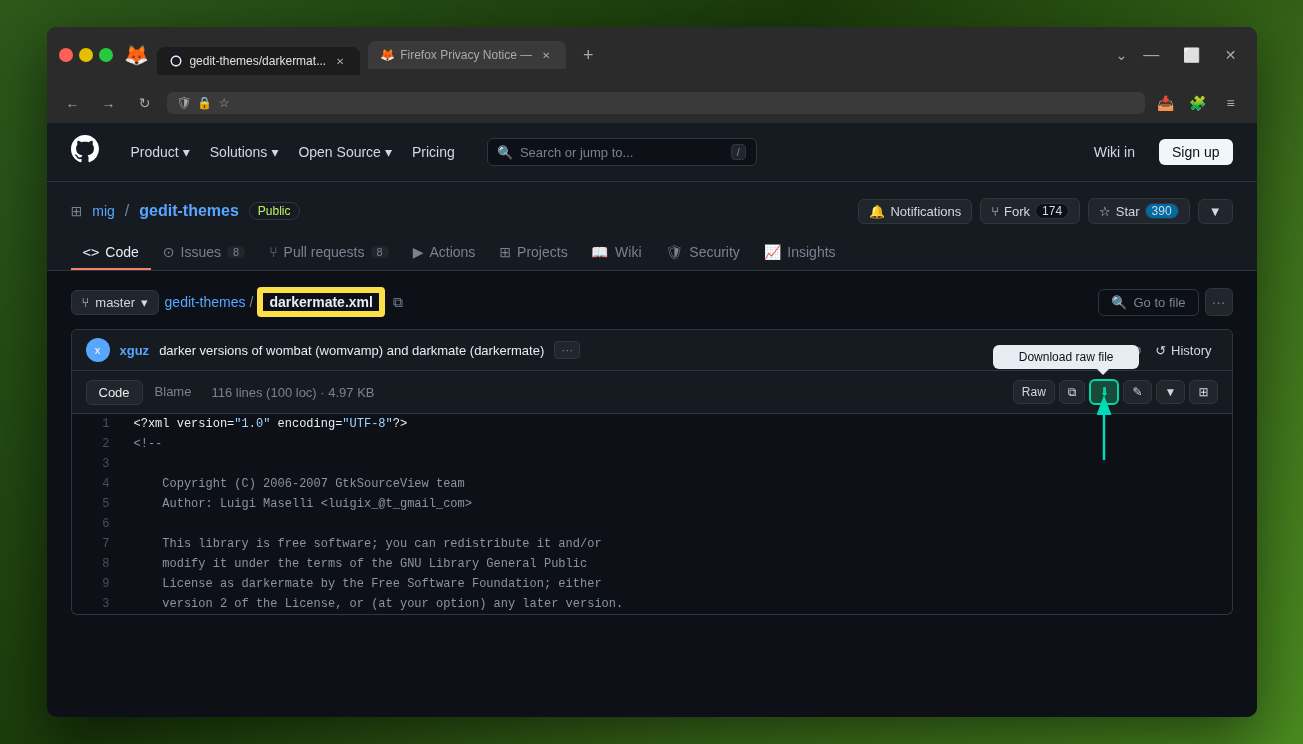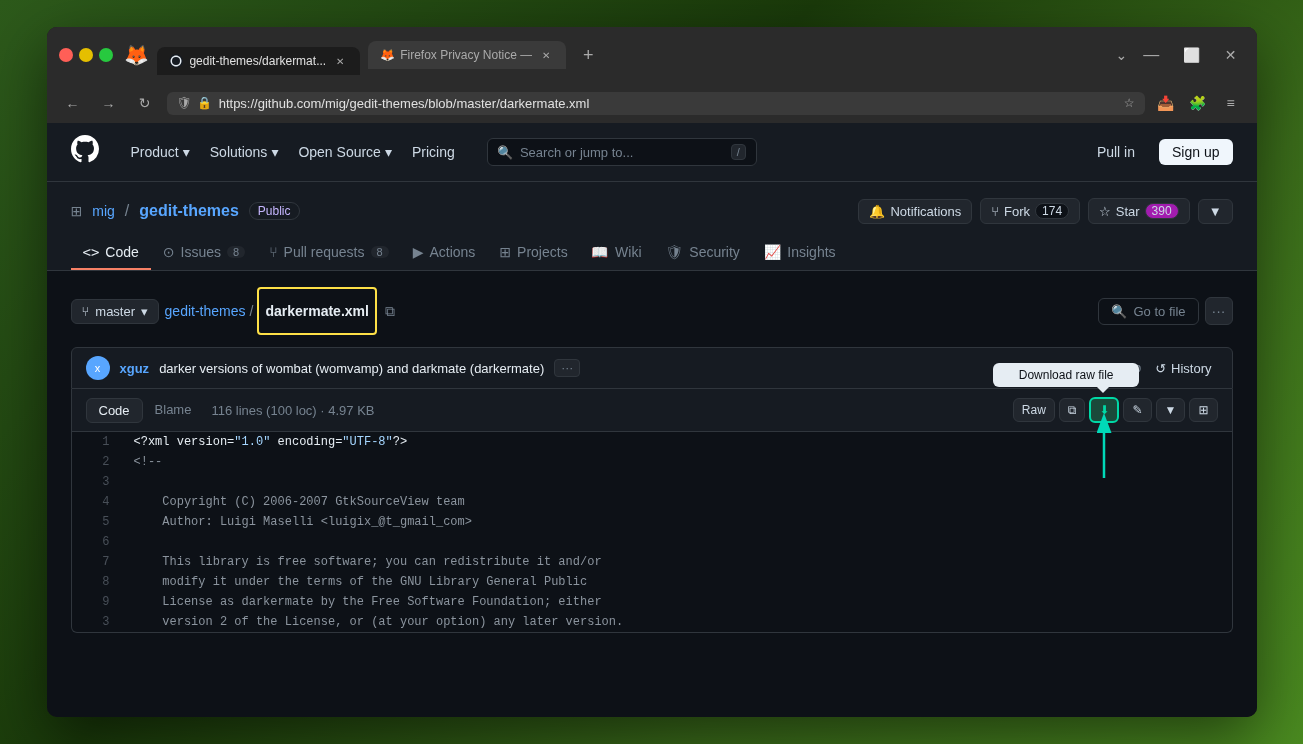--- a/index.html
+++ b/index.html
@@ -255,21 +255,21 @@
     .repo-sep { color: #768390; font-size: 16px; }
     .repo-name {
       color: #58a6ff;
       font-size: 16px;
       font-weight: 600;
       cursor: pointer;
     }
     .repo-badge {
       background: transparent;
       border: 1px solid #30363d;
-      color: #c4b5fd;
+      color: #bef264;
       font-size: 12px;
       padding: 1px 8px;
       border-radius: 20px;
     }
     .repo-actions {
       display: flex;
       gap: 8px;
       margin-left: auto;
       align-items: center;
     }
@@ -344,22 +344,22 @@
       color: #58a6ff;
       font-size: 14px;
       cursor: pointer;
     }
     .breadcrumb-sep { color: #768390; font-size: 14px; }
     .breadcrumb-current {
       color: #e6edf3;
       font-size: 14px;
       font-weight: 600;
       background: transparent;
-      border: 2px solid #fde047;
-      padding: 14px 6px;
+      border: 6px solid #fde047;
+      padding: 1px 6px;
       border-radius: 4px;
     }
     .copy-btn {
       color: #768390;
       cursor: pointer;
       font-size: 14px;
       margin-left: 4px;
     }
     .go-to-file-btn {
       margin-left: auto;
@@ -571,21 +571,20 @@
     </div>
 
     <div class="nav-bar">
       <button class="nav-btn">←</button>
       <button class="nav-btn">→</button>
       <button class="nav-btn">↻</button>
 
       <div class="address-bar">
         <span class="lock-icon">🛡</span>
         <span class="lock-icon">🔒</span>
-        <span class="address-text">https://github.com/mig/gedit-themes/blob/master/darkermate.xml</span>
         <span class="address-bar-actions">☆</span>
       </div>
 
       <div class="nav-actions">
         <button class="nav-btn">📥</button>
         <button class="nav-btn">🧩</button>
         <button class="nav-btn">≡</button>
       </div>
     </div>
   </div>
@@ -614,21 +613,21 @@
         <div class="gh-nav-item">
           <span>Pricing</span>
         </div>
       </nav>
       <div class="gh-search">
         <span style="color:#768390;">🔍</span>
         <span>Search or jump to...</span>
         <span class="gh-search-kbd">/</span>
       </div>
       <div class="gh-header-actions">
-        <button class="btn-signin">Pull in</button>
+        <button class="btn-signin">Wiki in</button>
         <button class="btn-signup">Sign up</button>
       </div>
     </div>
 
     <div class="repo-area">
       <div class="repo-header">
         <span class="repo-icon">⊞</span>
         <span class="repo-owner">mig</span>
         <span class="repo-sep">/</span>
         <span class="repo-name">gedit-themes</span>
@@ -639,21 +638,21 @@
             <span>Notifications</span>
           </button>
           <button class="repo-action-btn">
             <span>⑂</span>
             <span>Fork</span>
             <span style="background:#0d1117; border:1px solid #30363d; border-radius:20px; padding:0 6px; font-size:12px;">174</span>
           </button>
           <button class="repo-action-btn">
             <span>☆</span>
             <span>Star</span>
-            <span style="background:#a21caf; border:1px solid #30363d; border-radius:20px; padding:0 6px; font-size:12px;">390</span>
+            <span style="background:#0369a1; border:1px solid #30363d; border-radius:20px; padding:0 6px; font-size:12px;">390</span>
           </button>
           <button class="repo-action-btn">▼</button>
         </div>
       </div>
 
       <div class="repo-tabs">
         <div class="repo-tab active">
           <span style="font-family:monospace;">&lt;&gt;</span>
           <span>Code</span>
         </div>

